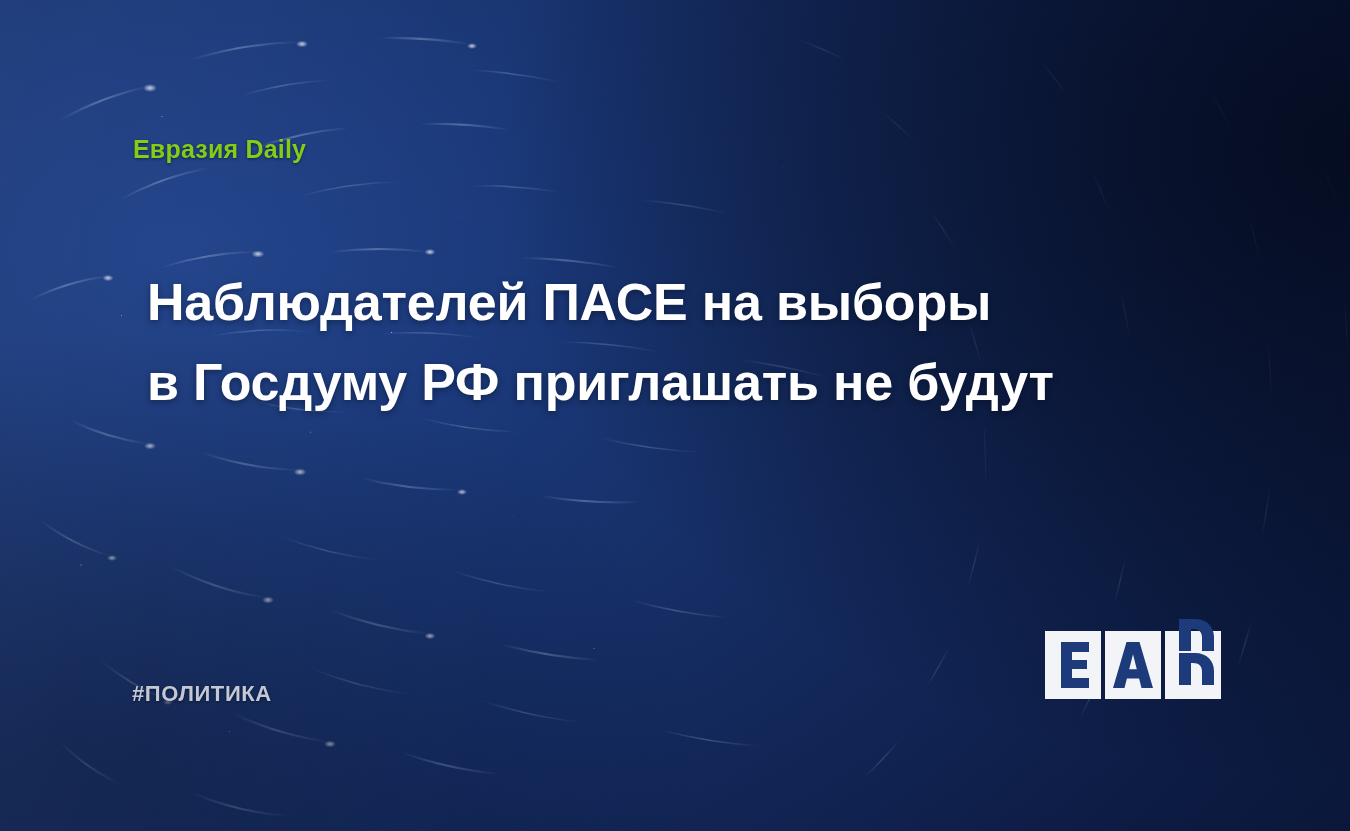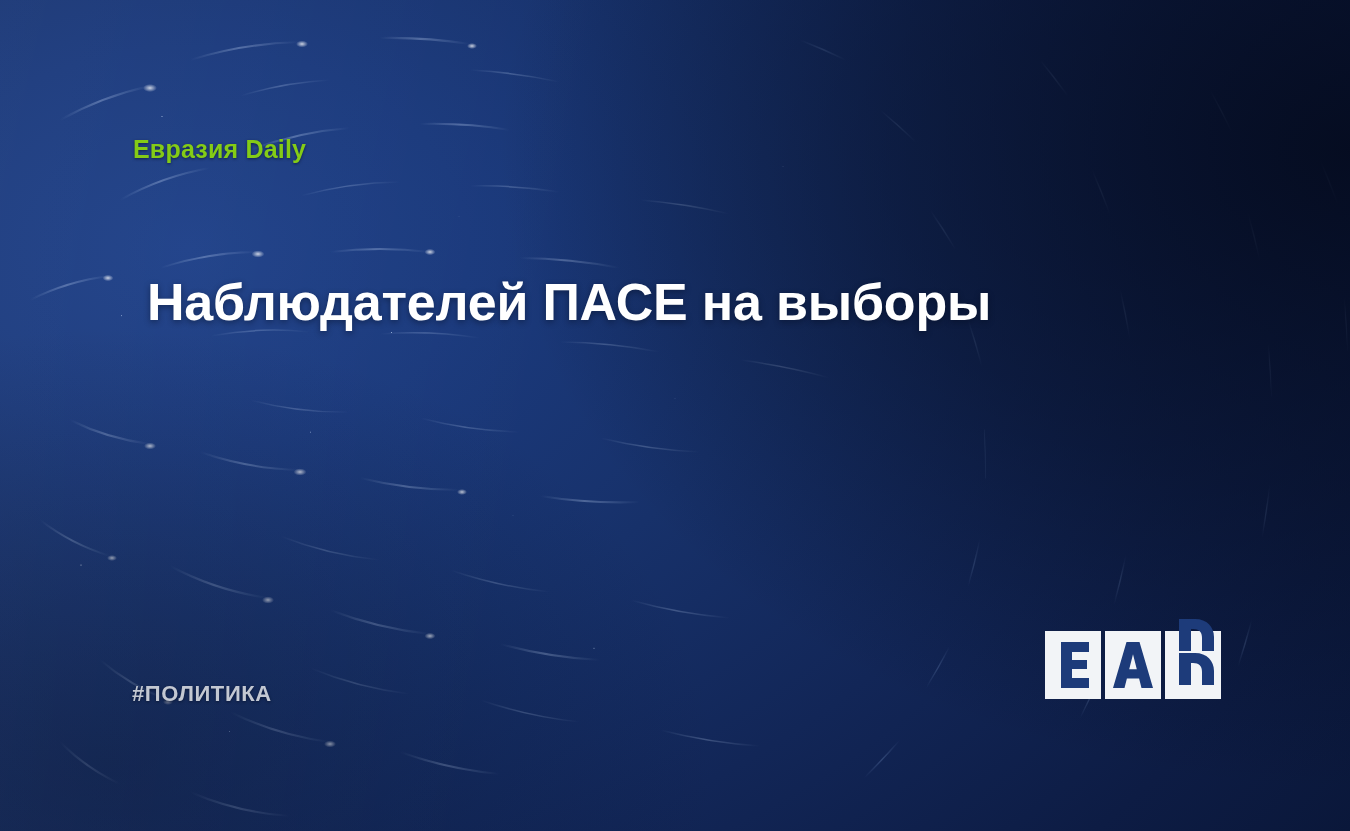--- a/index.html
+++ b/index.html
@@ -236,20 +236,21 @@
     </svg>
   </div>
 
   <div class="bg-speckle"></div>
   <div class="bg-vignette"></div>
 
   <div class="site-name">Евразия Daily</div>
 
   <h1 class="headline">
     <span class="ln">Наблюдателей ПАСЕ на выборы</span>
+    <span class="ln">в Госдуму РФ приглашать не будут</span>
   </h1>
 
   <div class="tag">#ПОЛИТИКА</div>
 
   <div class="logo">
 
     <div class="logo-tile">
       <svg width="56" height="68" viewBox="0 0 56 68" aria-hidden="true">
         <path d="M16 11 H44 V21 H27 V29 H42 V38 H27 V47 H44 V57 H16 Z" fill="#1d3b7a"></path>
       </svg>

